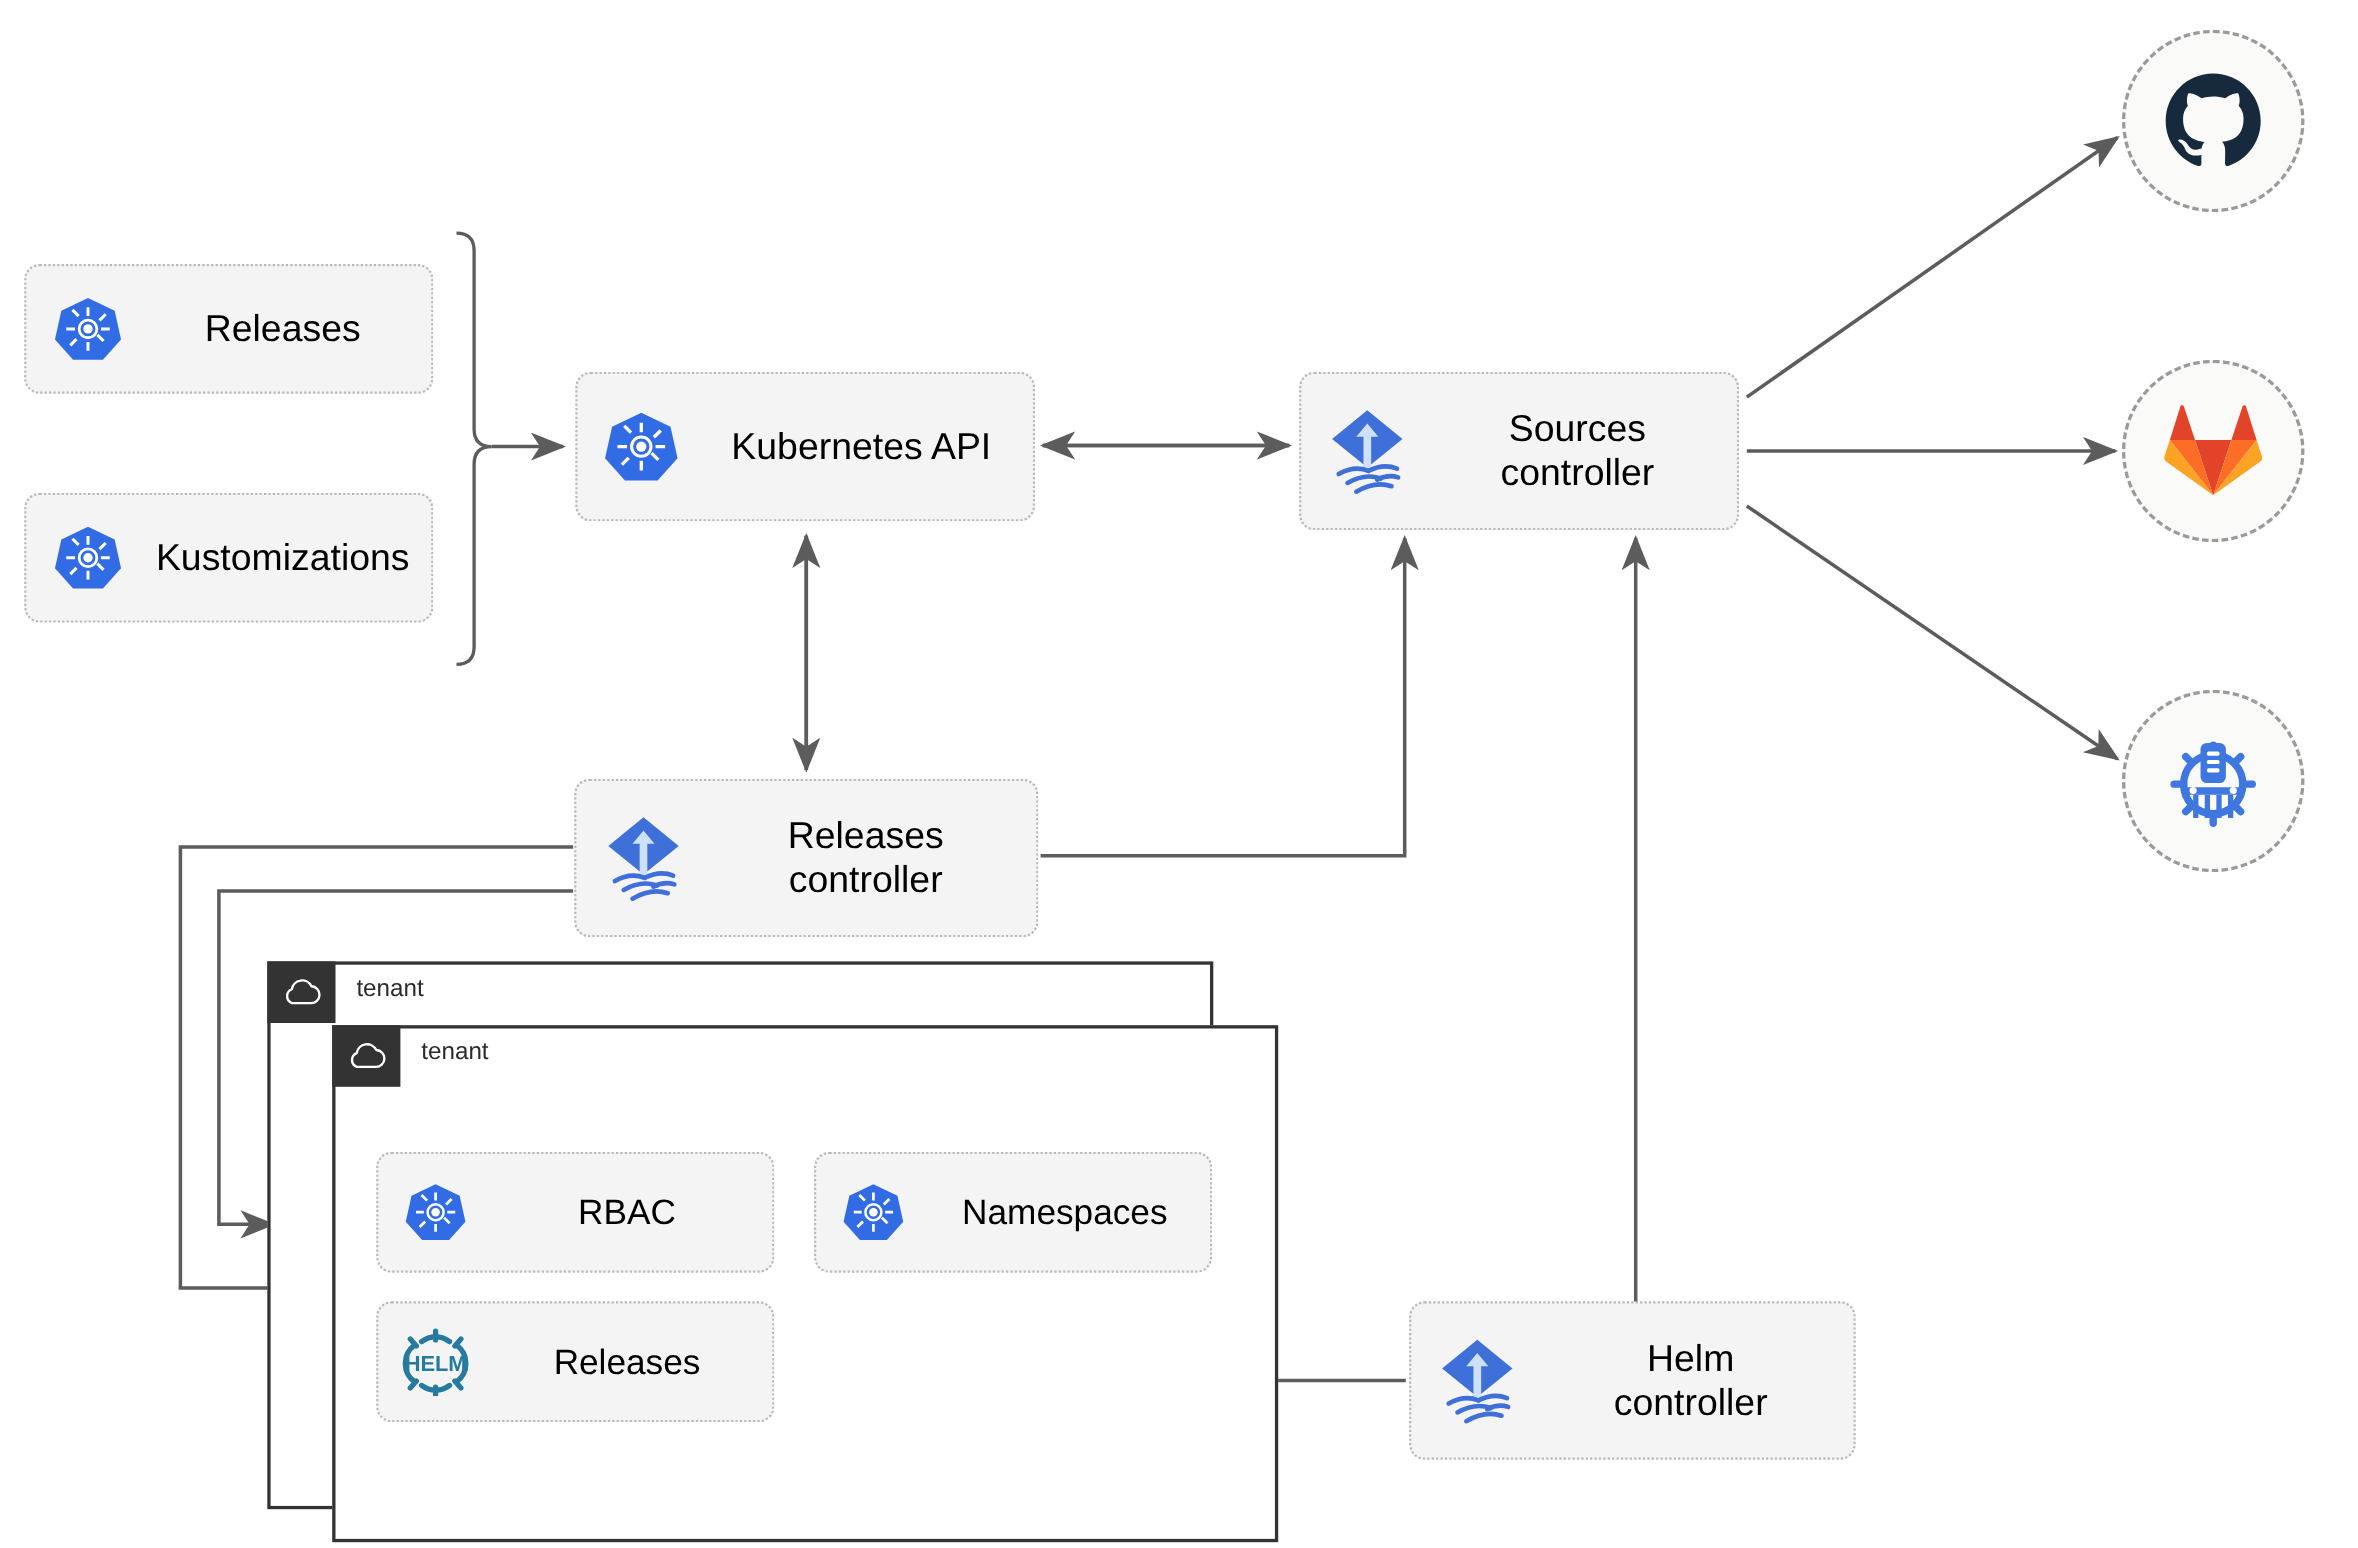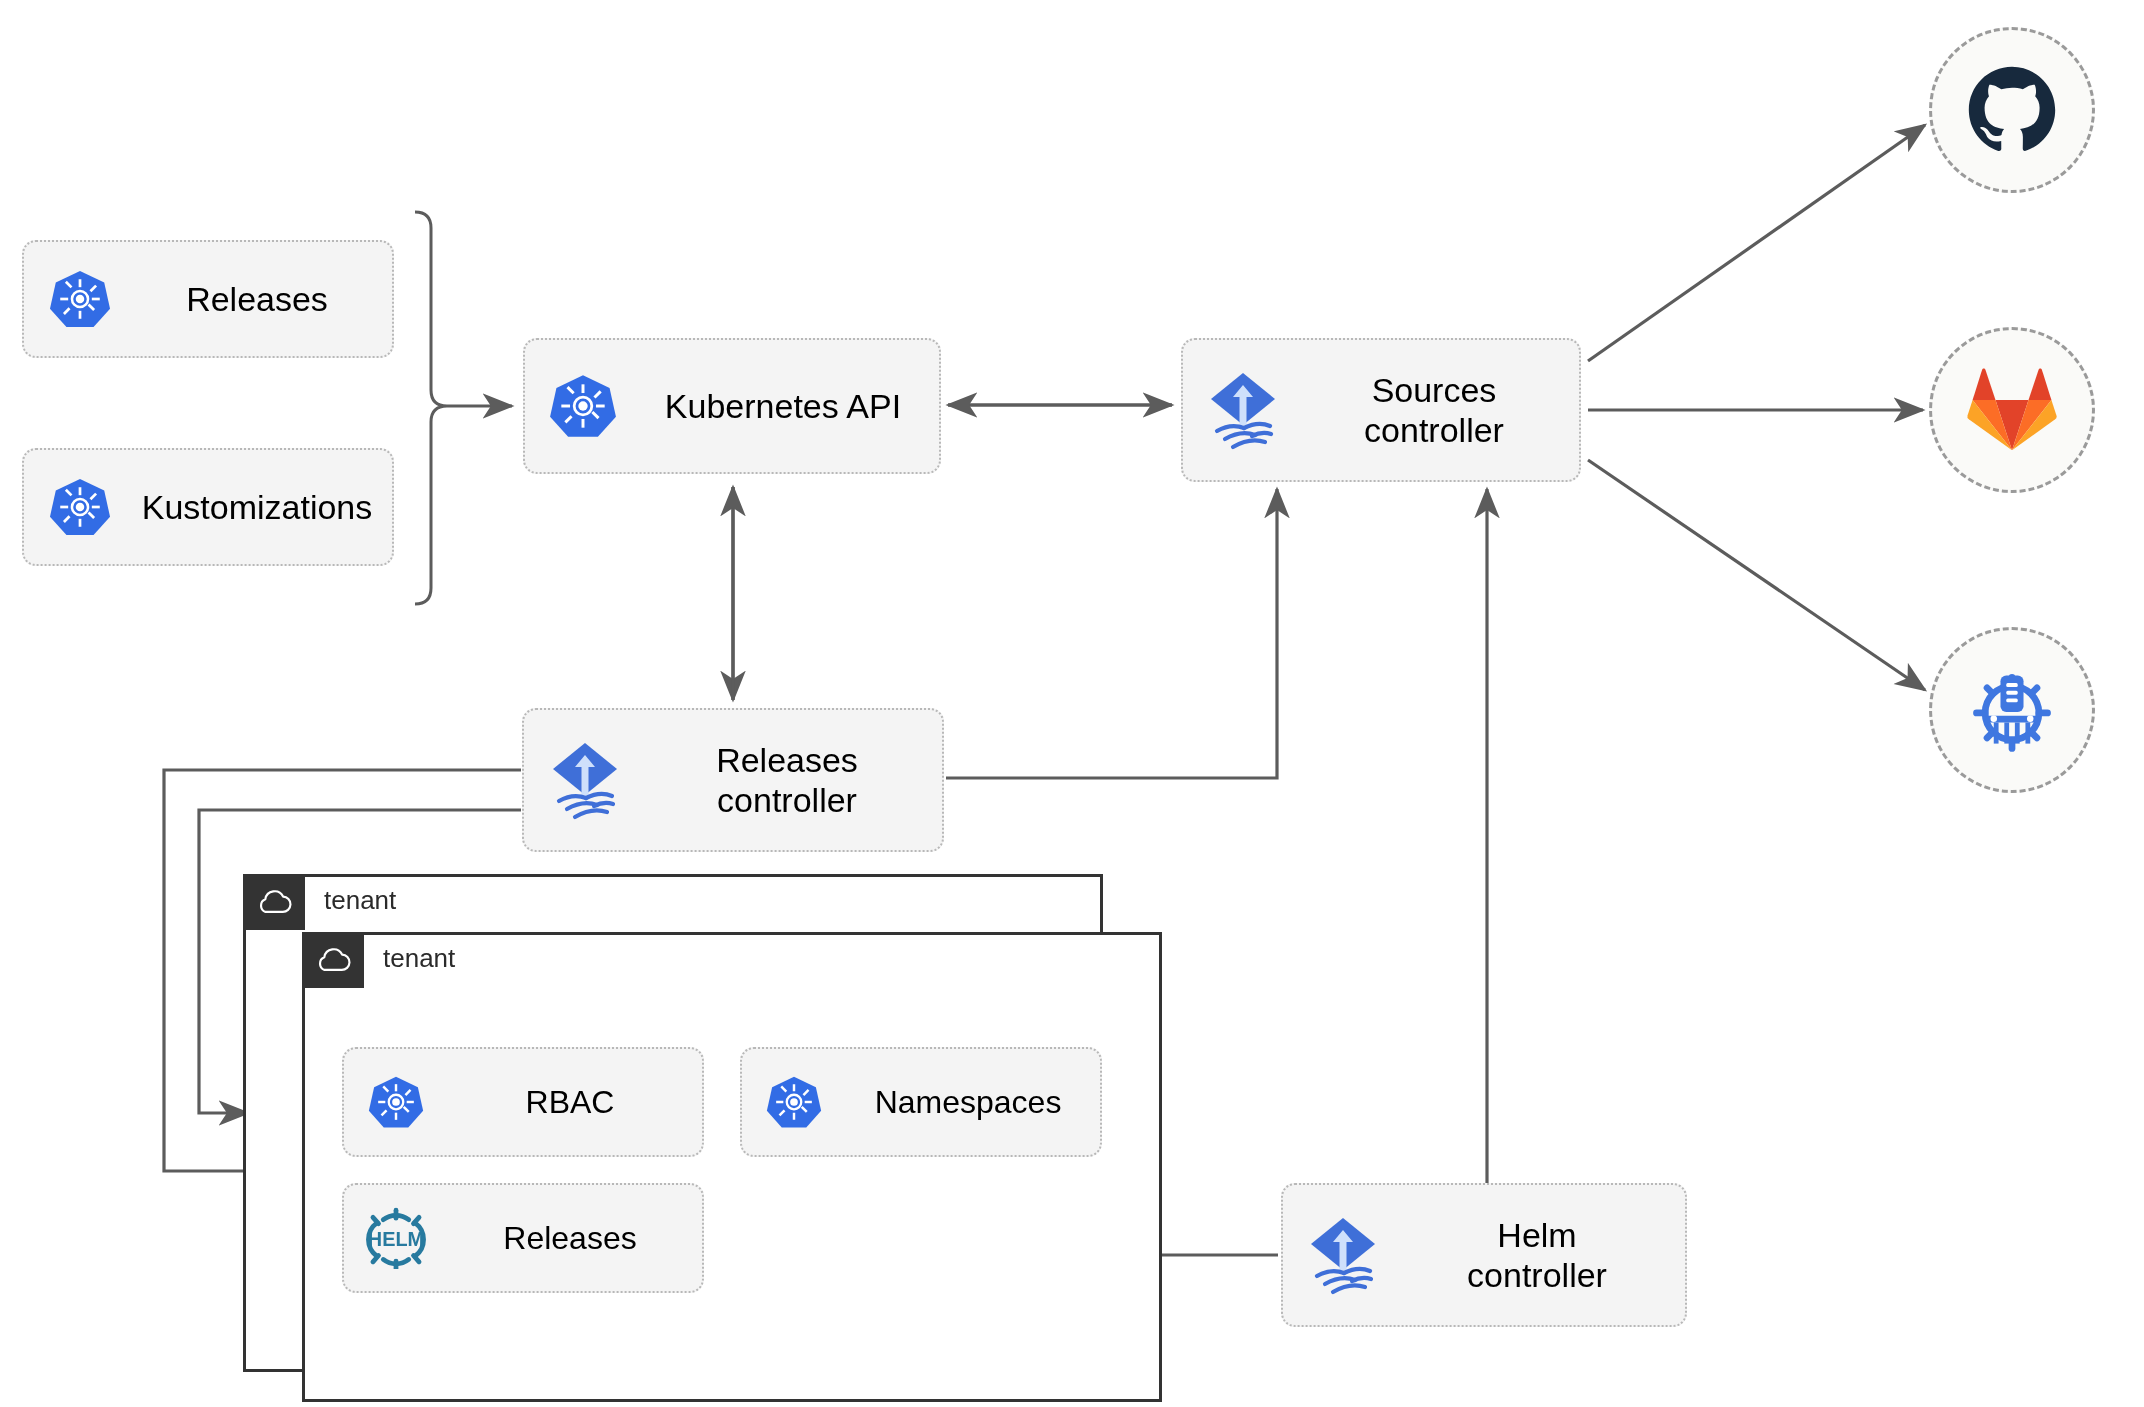--- a/index.html
+++ b/index.html
@@ -82,21 +82,21 @@
   }
   .tenant .tab .cloudbox {
     width: 62px; height: 56px;
     display: flex;
     align-items: center;
     justify-content: center;
   }
   .tenant .tabtext {
     position: absolute;
     top: 8px;
-    font-size: 26px;
+    font-size: 22px;
     color: #2b2b2b;
   }
   .tenant-inner {
     position: absolute;
     display: grid;
     grid-template-columns: 1fr 1fr;
     gap: 26px 36px;
   }
   .res {
     box-sizing: border-box;

